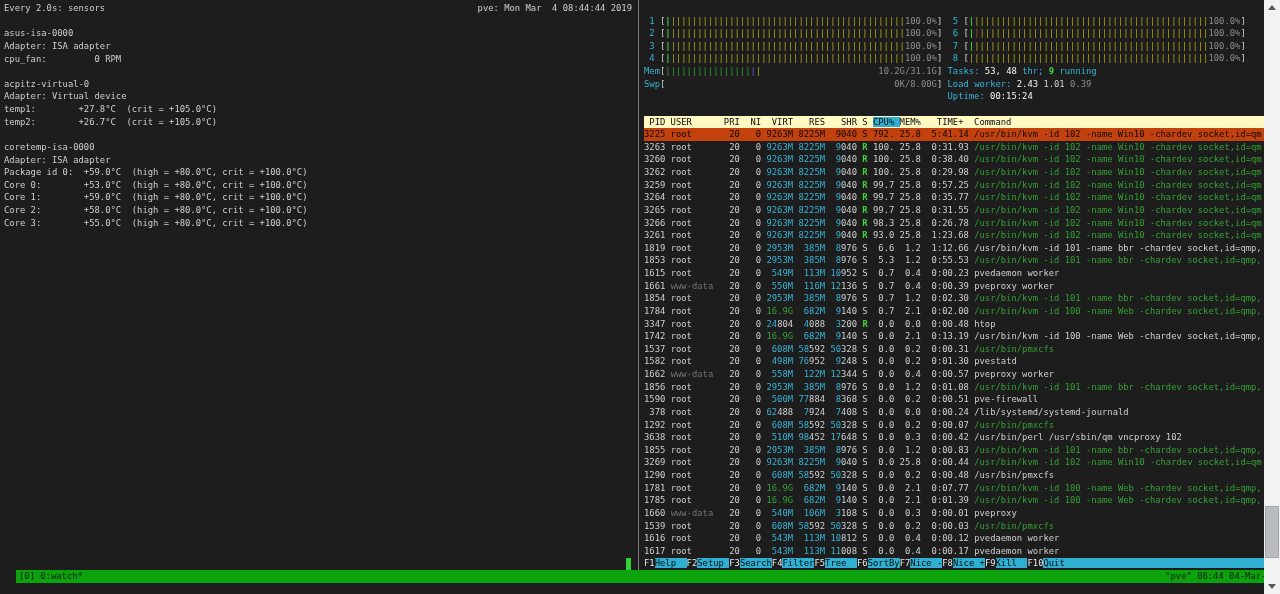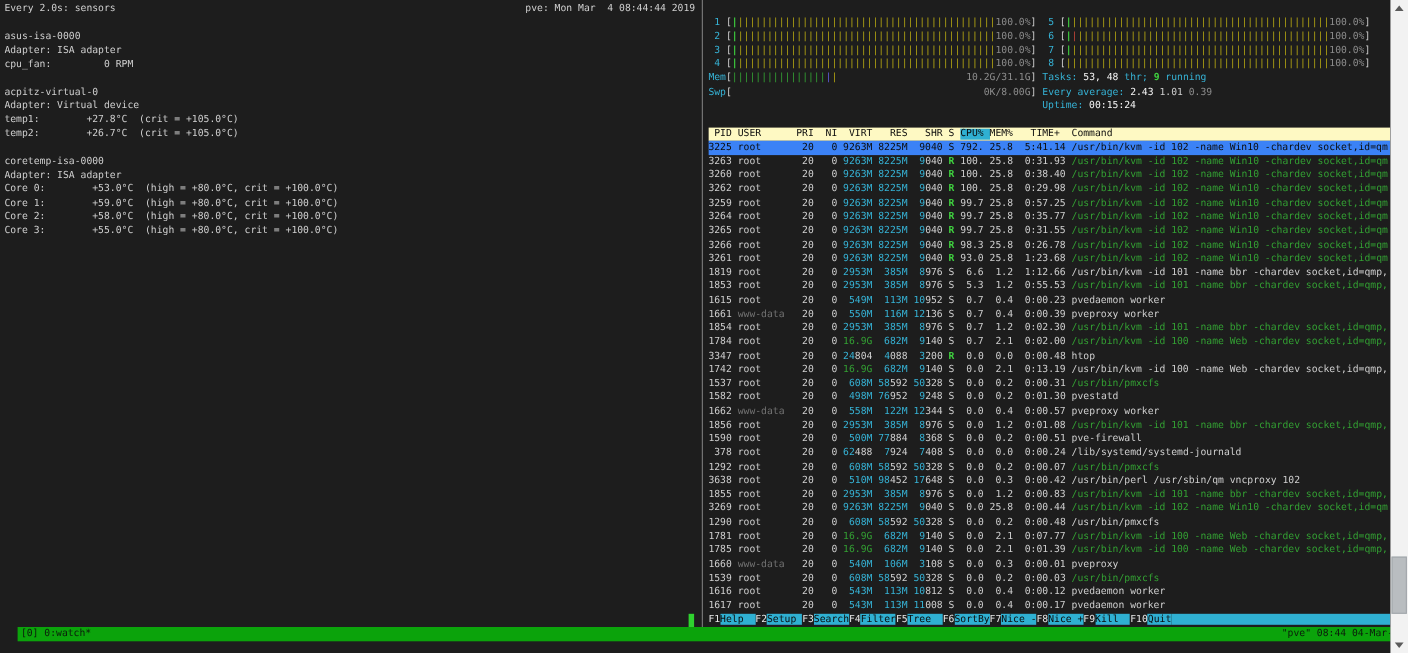--- a/index.html
+++ b/index.html
@@ -11,21 +11,21 @@
   .fg{color:#cfcfcf}
   .b{color:#f5f5f5;font-weight:normal}
   .dim{color:#8c8c8c}
   .dim2{color:#737373}
   .cyan{color:#36b3d6}
   .green{color:#33a033}
   .gb{color:#3fd13f;font-weight:bold}
   .yellow{color:#b2a413}
   .red{color:#c44638}
   .blue{color:#5d5dd8}
-  .sel{background:#3b82f6;color:#0b0b0b}
+  .sel{background:#c2410c;color:#0b0b0b}
   .hdr{background:#fef9c3;color:#0b0b0b}
   .hdr-sort{background:#2fb0d2;color:#0b0b0b}
   .fkey-key{color:#e8e8e8}
   .fkey-label{background:#2fb0d2;color:#0b0b0b}
   
   .watch-pane{position:absolute;left:4px;top:2px;width:630px;overflow:hidden}
   .watch-header{display:flex;justify-content:space-between;width:628px}
   .pane-divider{position:absolute;left:638px;top:0;width:1px;height:570px;background:#7d7d7d}
   .htop-pane{position:absolute;left:644px;top:14.6px;width:620px;overflow:hidden}
   .cursor{position:absolute;left:626px;top:557.7px;width:5.4px;height:12.6px;background:#2fd22f}
@@ -56,37 +56,38 @@
         <div class="ln fg">Adapter: ISA adapter</div>
         <div class="ln fg">cpu_fan:         0 RPM</div>
         <div class="ln fg"> </div>
         <div class="ln fg">acpitz-virtual-0</div>
         <div class="ln fg">Adapter: Virtual device</div>
         <div class="ln fg">temp1:        +27.8°C  (crit = +105.0°C)</div>
         <div class="ln fg">temp2:        +26.7°C  (crit = +105.0°C)</div>
         <div class="ln fg"> </div>
         <div class="ln fg">coretemp-isa-0000</div>
         <div class="ln fg">Adapter: ISA adapter</div>
+        <div class="ln fg">Package id 0:  +59.0°C  (high = +80.0°C, crit = +100.0°C)</div>
         <div class="ln fg">Core 0:        +53.0°C  (high = +80.0°C, crit = +100.0°C)</div>
         <div class="ln fg">Core 1:        +59.0°C  (high = +80.0°C, crit = +100.0°C)</div>
         <div class="ln fg">Core 2:        +58.0°C  (high = +80.0°C, crit = +100.0°C)</div>
         <div class="ln fg">Core 3:        +55.0°C  (high = +80.0°C, crit = +100.0°C)</div>
       </div>
   </div>
 
   <div class="pane-divider"></div>
 
   <div class="htop-pane">
     <div id="htop-lines">
         <div class="ln"><span class="cyan"> 1</span><span class="fg"> </span><span class="fg">[</span><span class="gb">|</span><span class="yellow">||||||||||||||||||||||||||||||||||||||||||||</span><span class="dim">100.0%</span><span class="fg">]</span><span class="fg"> </span><span class="cyan"> 5</span><span class="fg"> </span><span class="fg">[</span><span class="gb">|</span><span class="yellow">||||||||||||||||||||||||||||||||||||||||||||</span><span class="dim">100.0%</span><span class="fg">]</span></div>
         <div class="ln"><span class="cyan"> 2</span><span class="fg"> </span><span class="fg">[</span><span class="gb">|</span><span class="yellow">||||||||||||||||||||||||||||||||||||||||||||</span><span class="dim">100.0%</span><span class="fg">]</span><span class="fg"> </span><span class="cyan"> 6</span><span class="fg"> </span><span class="fg">[</span><span class="gb">|</span><span class="red">|</span><span class="yellow">|||||||||||||||||||||||||||||||||||||||||||</span><span class="dim">100.0%</span><span class="fg">]</span></div>
         <div class="ln"><span class="cyan"> 3</span><span class="fg"> </span><span class="fg">[</span><span class="gb">|</span><span class="yellow">||||||||||||||||||||||||||||||||||||||||||||</span><span class="dim">100.0%</span><span class="fg">]</span><span class="fg"> </span><span class="cyan"> 7</span><span class="fg"> </span><span class="fg">[</span><span class="gb">|</span><span class="yellow">||||||||||||||||||||||||||||||||||||||||||||</span><span class="dim">100.0%</span><span class="fg">]</span></div>
         <div class="ln"><span class="cyan"> 4</span><span class="fg"> </span><span class="fg">[</span><span class="gb">|</span><span class="yellow">||||||||||||||||||||||||||||||||||||||||||||</span><span class="dim">100.0%</span><span class="fg">]</span><span class="fg"> </span><span class="cyan"> 8</span><span class="fg"> </span><span class="fg">[</span><span class="yellow">|||||||||||||||||||||||||||||||||||||||||||||</span><span class="dim">100.0%</span><span class="fg">]</span></div>
         <div class="ln"><span class="cyan">Mem</span><span class="fg">[</span><span class="green">||||||||||||||||</span><span class="blue">|</span><span class="yellow">|</span><span class="fg">                      </span><span class="dim">10.2G/31.1G</span><span class="fg">]</span><span class="fg"> </span><span class="cyan">Tasks: </span><span class="b">53, </span><span class="b">48 </span><span class="cyan">thr; </span><span class="gb">9 </span><span class="cyan">running</span></div>
-        <div class="ln"><span class="cyan">Swp</span><span class="fg">[</span><span class="fg">                                           </span><span class="dim">0K/8.00G</span><span class="fg">]</span><span class="fg"> </span><span class="cyan">Every average: </span><span class="b">2.43 </span><span class="fg">1.01 </span><span class="dim">0.39</span></div>
+        <div class="ln"><span class="cyan">Swp</span><span class="fg">[</span><span class="fg">                                           </span><span class="dim">0K/8.00G</span><span class="fg">]</span><span class="fg"> </span><span class="cyan">Load worker: </span><span class="b">2.43 </span><span class="fg">1.01 </span><span class="dim">0.39</span></div>
         <div class="ln"><span class="fg">                                                         </span><span class="cyan">Uptime: </span><span class="b">00:15:24</span></div>
         <div class="ln"><span class="fg"> </span></div>
         <div class="ln hdr"><span> PID USER      PRI  NI  VIRT   RES   SHR S </span><span class="hdr-sort">CPU% </span><span>MEM%   TIME+  Command                                                </span></div>
         <div class="ln sel"><span>3225 root       20   0 9263M 8225M  9040 S 792. 25.8  5:41.14 /usr/bin/kvm -id 102 -name Win10 -chardev socket,id=qm </span></div>
         <div class="ln"><span class="fg">3263 </span><span class="fg">root     </span><span class="fg">  20   0 </span><span class="cyan">9263M</span><span class="fg"> </span><span class="cyan">8225M</span><span class="fg"> </span><span class="cyan"> 9</span><span class="fg">040</span><span class="fg"> </span><span class="gb">R</span><span class="fg"> 100. 25.8  0:31.93 </span><span class="green">/usr/bin/kvm -id 102 -name Win10 -chardev socket,id=qm</span></div>
         <div class="ln"><span class="fg">3260 </span><span class="fg">root     </span><span class="fg">  20   0 </span><span class="cyan">9263M</span><span class="fg"> </span><span class="cyan">8225M</span><span class="fg"> </span><span class="cyan"> 9</span><span class="fg">040</span><span class="fg"> </span><span class="gb">R</span><span class="fg"> 100. 25.8  0:38.40 </span><span class="green">/usr/bin/kvm -id 102 -name Win10 -chardev socket,id=qm</span></div>
         <div class="ln"><span class="fg">3262 </span><span class="fg">root     </span><span class="fg">  20   0 </span><span class="cyan">9263M</span><span class="fg"> </span><span class="cyan">8225M</span><span class="fg"> </span><span class="cyan"> 9</span><span class="fg">040</span><span class="fg"> </span><span class="gb">R</span><span class="fg"> 100. 25.8  0:29.98 </span><span class="green">/usr/bin/kvm -id 102 -name Win10 -chardev socket,id=qm</span></div>
         <div class="ln"><span class="fg">3259 </span><span class="fg">root     </span><span class="fg">  20   0 </span><span class="cyan">9263M</span><span class="fg"> </span><span class="cyan">8225M</span><span class="fg"> </span><span class="cyan"> 9</span><span class="fg">040</span><span class="fg"> </span><span class="gb">R</span><span class="fg"> 99.7 25.8  0:57.25 </span><span class="green">/usr/bin/kvm -id 102 -name Win10 -chardev socket,id=qm</span></div>
         <div class="ln"><span class="fg">3264 </span><span class="fg">root     </span><span class="fg">  20   0 </span><span class="cyan">9263M</span><span class="fg"> </span><span class="cyan">8225M</span><span class="fg"> </span><span class="cyan"> 9</span><span class="fg">040</span><span class="fg"> </span><span class="gb">R</span><span class="fg"> 99.7 25.8  0:35.77 </span><span class="green">/usr/bin/kvm -id 102 -name Win10 -chardev socket,id=qm</span></div>
         <div class="ln"><span class="fg">3265 </span><span class="fg">root     </span><span class="fg">  20   0 </span><span class="cyan">9263M</span><span class="fg"> </span><span class="cyan">8225M</span><span class="fg"> </span><span class="cyan"> 9</span><span class="fg">040</span><span class="fg"> </span><span class="gb">R</span><span class="fg"> 99.7 25.8  0:31.55 </span><span class="green">/usr/bin/kvm -id 102 -name Win10 -chardev socket,id=qm</span></div>

